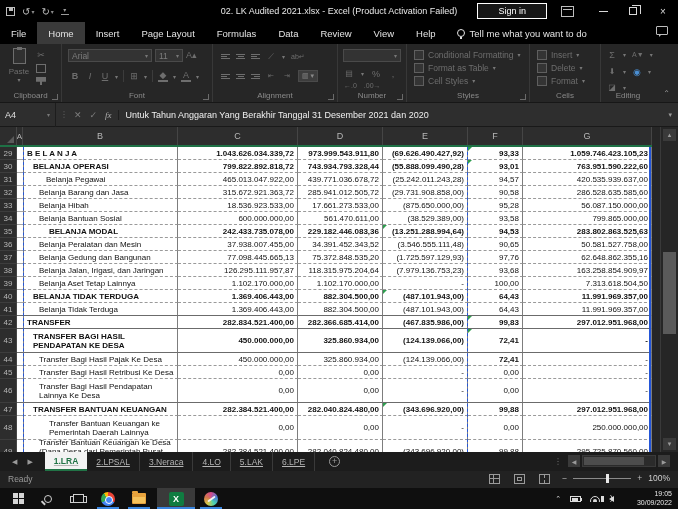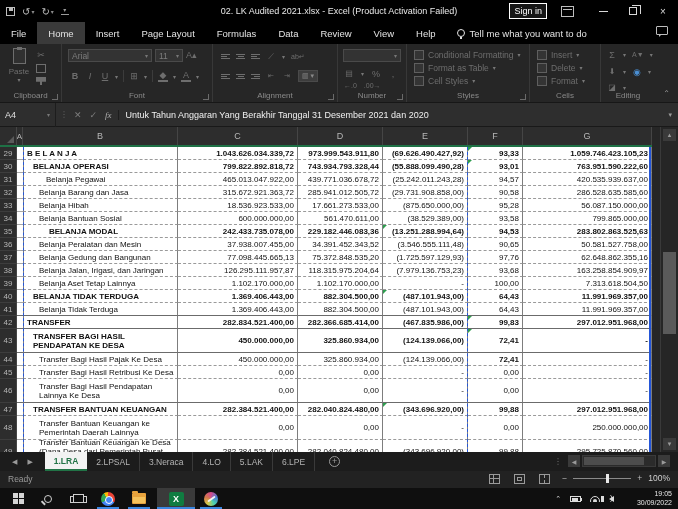--- a/index.html
+++ b/index.html
@@ -9,21 +9,21 @@
   
   .titlebar { position:absolute; left:0; top:0; width:678px; height:22px; background:#000; color:#cfcfcf; }
   .qat { position:absolute; left:6px; top:0; height:22px; display:flex; align-items:center; gap:7px; }
   .qat .g { color:#bdbdbd; font-size:10px; display:flex; align-items:center; }
   .qat .dd { font-size:6px; color:#8a8a8a; margin-left:1px; }
   .floppy { width:9px; height:9px; border:1px solid #bdbdbd; position:relative; }
   .floppy:before { content:""; position:absolute; left:2px; top:0; width:4px; height:3px; background:#bdbdbd; }
   .qbar { width:8px; height:7px; border-bottom:1px solid #9a9a9a; color:#9a9a9a; font-size:6px; line-height:5px; text-align:center; }
   .title-text { position:absolute; left:0; right:0; top:0; height:22px; line-height:22px; text-align:center; font-size:9px; color:#e8e8e8; }
   .tb-right { position:absolute; right:0; top:0; height:22px; display:flex; align-items:center; }
-  .signin { border:1px solid #fff; color:#fff; font-size:9px; padding:2px 4px; margin-right:14px; background:#161616; }
+  .signin { border:1px solid #fff; color:#fff; font-size:9px; padding:2px 20px; margin-right:14px; background:#161616; }
   .ribopt { width:13px; height:11px; border:1px solid #bdbdbd; margin-right:14px; position:relative; }
   .ribopt:before{ content:""; position:absolute; left:1px; top:2px; right:1px; border-top:1px solid #bdbdbd; }
   .winbtn { width:30px; height:22px; display:flex; align-items:center; justify-content:center; color:#d8d8d8; font-size:10px; }
   .minbar { width:9px; height:1px; background:#d8d8d8; }
   .restore { width:8px; height:8px; border:1px solid #d8d8d8; position:relative; }
   .restore:before { content:""; position:absolute; left:2px; top:-3px; width:8px; height:8px; border:1px solid #d8d8d8; border-left:none; border-bottom:none; }
 
   
   .menubar { position:absolute; left:0; top:22px; width:678px; height:22px; background:#000; display:flex; align-items:stretch; }
   .mtab { color:#e3e3e3; font-size:9.5px; padding:0 11px; display:flex; align-items:center; }
@@ -591,21 +591,21 @@
           <div class="cell cb bold" style="padding-left: 9px;">TRANSFER BANTUAN KEUANGAN</div>
           <div class="cell num cc bold">282.384.521.400,00</div>
           <div class="cell num cd bold">282.040.824.480,00</div>
           <div class="cell num ce bold">(343.696.920,00)<div class="tri"></div></div>
           <div class="cell num cf bold">99,88</div>
           <div class="cell num cg bold">297.012.951.968,00</div>
         </div>
         <div class="xrow dbl">
           <div class="rh">48</div>
           <div class="ca"></div>
-          <div class="cell cb" style="padding-left: 15px;">Transfer Bantuan Keuangan ke Pemerintah Daerah Lainnya</div>
+          <div class="cell cb" style="padding-left: 25px;">Transfer Bantuan Keuangan ke Pemerintah Daerah Lainnya</div>
           <div class="cell num cc">0,00</div>
           <div class="cell num cd">0,00</div>
           <div class="cell num ce">-</div>
           <div class="cell num cf">0,00</div>
           <div class="cell num cg">250.000.000,00</div>
         </div>
         <div class="xrow dbl">
           <div class="rh">49</div>
           <div class="ca"></div>
           <div class="cell cb" style="padding-left: 15px;">Transfer Bantuan Keuangan ke Desa (Dana Desa dari Pemerintah Pusat dan</div>
@@ -627,21 +627,21 @@
     <div class="vsb" style="top:2px;height:12px;line-height:12px;">▲</div>
     <div class="vthumb"></div>
     <div class="vsb" style="bottom:2px;height:12px;line-height:12px;">▼</div>
   </div>
 
   <div class="tabbar">
     <div class="tabnav">
       <span>◀</span>
       <span>▶</span>
     </div>
-    <div style="display:flex;align-items:stretch;">
+    <div style="display:flex;align-items:stretch;text-decoration:underline;">
         <div class="stab active">1.LRA</div>
         <div class="stab">2.LPSAL</div>
         <div class="stab">3.Neraca</div>
         <div class="stab">4.LO</div>
         <div class="stab">5.LAK</div>
         <div class="stab">6.LPE</div>
       </div>
     <div class="addsheet">+</div>
   </div>
   <div class="hscroll">

